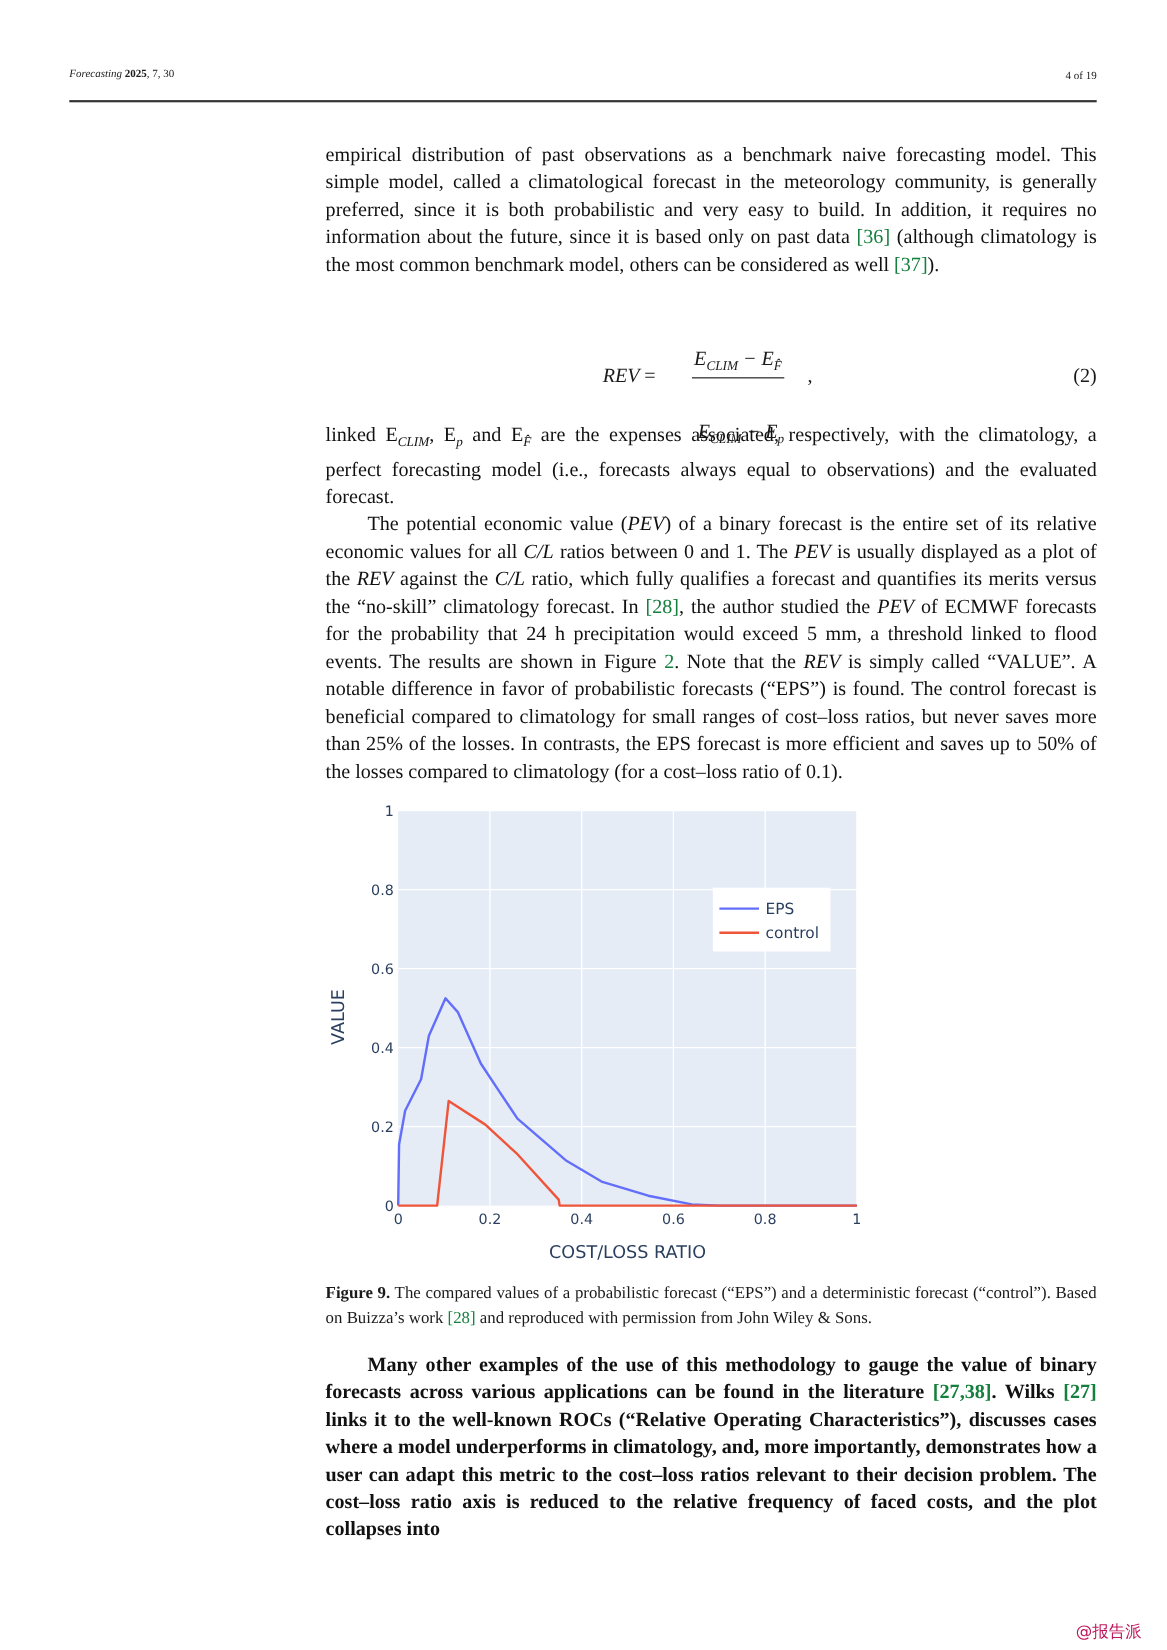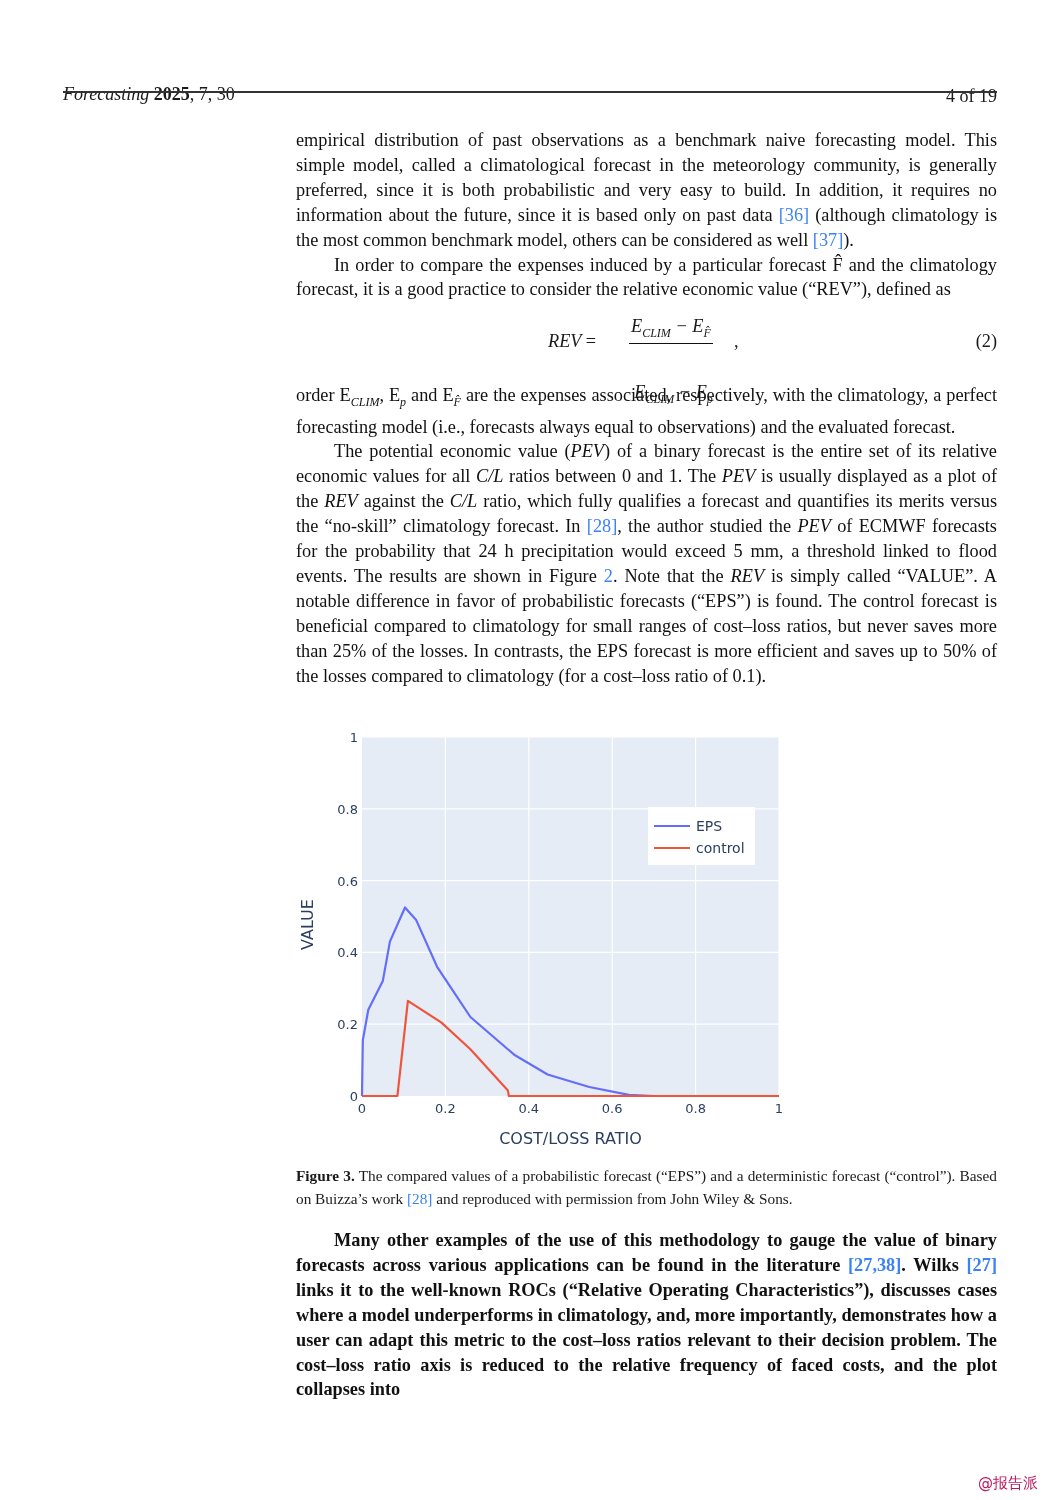--- a/index.html
+++ b/index.html
@@ -1,29 +1,29 @@
 <!DOCTYPE html>
 <html><head>
 <meta charset="utf-8">
 <style>
   html, body { margin:0; padding:0; background:#ffffff; }
   body { width:1061px; height:1500px; position:relative; overflow:hidden;
          font-family:"DejaVu Serif", "Liberation Serif", serif; color:#1a1a1a; }
   .header { position:absolute; left:63px; top:62px; width:934px; height:30px;
-            font-family:"Liberation Serif", serif; font-size:18px;margin-top:22px; }
+            font-family:"Liberation Serif", serif; font-size:10px; }
   .header .journal { position:absolute; left:0; top:0; }
   .header .journal i { font-style:italic; }
   .header .page { position:absolute; right:0; top:2px; }
   .header-rule { position:absolute; left:63px; top:91px; width:934px; height:2px; background:#333; }
   .body-text { position:absolute; left:296px; width:701px;
                font-family:"Liberation Serif", serif; font-size:18.3px; line-height:24.9px;
                text-align:justify; color:#111; }
   .body-text p { margin:0; }
   .indent { text-indent:38px; }
-  .cite { color:#3b82f6; }
+  .cite { color:#15803d; }
   .mi { font-style:italic; }
   .eq { position:absolute; left:296px; top:316px; width:701px; height:58px;
         font-family:"Liberation Serif", serif; font-size:18.3px; }
   .eq .lhs { position:absolute; left:252px; top:15px; font-style:italic; }
   .eq .frac { position:absolute; left:333px; top:0; text-align:right; font-style:italic; }
   .eq .frac .num { display:block; padding:0 2px 2px; }
   .eq .frac .bar { display:block; height:1px; background:#111; }
   .eq .frac .den { display:block; padding-top:1px;margin-top:37px; }
   .eq .comma { position:absolute; left:438px; top:15px; }
   .eq .num-label { position:absolute; right:0; top:15px; }
@@ -39,36 +39,35 @@
 <body>
 
 <div class="header">
   <span class="journal"><i>Forecasting</i> <b>2025</b><span>, 7, 30</span></span>
   <span class="page">4 of 19</span>
 </div>
 <div class="header-rule"></div>
 
 <div class="body-text" style="top:128px;">
   <p><span>empirical distribution of past observations as a benchmark naive forecasting model. This simple model, called a climatological forecast in the meteorology community, is generally preferred, since it is both probabilistic and very easy to build. In addition, it requires no information about the future, since it is based only on past data </span><a class="cite">[36]</a><span> (although climatology is the most common benchmark model, others can be considered as well </span><a class="cite">[37]</a><span>).</span></p>
-  <p class="indent">In order to compare the expenses induced by a particular forecast F̂ and the climatology forecast, it is a good practice to consider the relative economic value (“REV”), defined as</p>
 </div>
 
 <div class="eq">
   <span class="lhs"><span>REV</span> <span style="font-style:normal">=</span></span>
   <span class="frac">
     <span class="num"><span>E</span><sub>CLIM</sub><span> − E</span><sub>F̂</sub></span>
     <span class="bar"></span>
     <span class="den"><span>E</span><sub>CLIM</sub><span> − E</span><sub>p</sub></span>
   </span>
   <span class="comma">,</span>
   <span class="num-label">(2)</span>
 </div>
 
 <div class="body-text" style="top:383px;">
-  <p><span>order E</span><sub class="mi">CLIM</sub><span>, E</span><sub class="mi">p</sub><span> and E</span><sub class="mi">F̂</sub><span> are the expenses associated, respectively, with the climatology, a perfect forecasting model (i.e., forecasts always equal to observations) and the evaluated forecast.</span></p>
+  <p><span>linked E</span><sub class="mi">CLIM</sub><span>, E</span><sub class="mi">p</sub><span> and E</span><sub class="mi">F̂</sub><span> are the expenses associated, respectively, with the climatology, a perfect forecasting model (i.e., forecasts always equal to observations) and the evaluated forecast.</span></p>
   <p class="indent"><span>The potential economic value (</span><span class="mi">PEV</span><span>) of a binary forecast is the entire set of its relative economic values for all </span><span class="mi">C/L</span><span> ratios between 0 and 1. The </span><span class="mi">PEV</span><span> is usually displayed as a plot of the </span><span class="mi">REV</span><span> against the </span><span class="mi">C/L</span><span> ratio, which fully qualifies a forecast and quantifies its merits versus the “no-skill” climatology forecast. In </span><a class="cite">[28]</a><span>, the author studied the </span><span class="mi">PEV</span><span> of ECMWF forecasts for the probability that 24 h precipitation would exceed 5 mm, a threshold linked to flood events. The results are shown in Figure </span><a class="cite">2</a><span>. Note that the </span><span class="mi">REV</span><span> is simply called “VALUE”. A notable difference in favor of probabilistic forecasts (“EPS”) is found. The control forecast is beneficial compared to climatology for small ranges of cost–loss ratios, but never saves more than 25% of the losses. In contrasts, the EPS forecast is more efficient and saves up to 50% of the losses compared to climatology (for a cost–loss ratio of 0.1).</span></p>
 </div>
 
 <div class="chart">
   <svg id="chart-svg" width="500" height="430" viewBox="0 0 500 430">
       <rect x="66" y="12" width="417" height="359" fill="#e5ecf6"></rect>
       <text x="66" y="388" text-anchor="middle" font-size="13" fill="#2a3f5f" font-family="&quot;DejaVu Sans&quot;, sans-serif">0</text>
       <line x1="149.4" x2="149.4" y1="12" y2="371" stroke="#ffffff" stroke-width="1.2"></line>
       <text x="149.4" y="388" text-anchor="middle" font-size="13" fill="#2a3f5f" font-family="&quot;DejaVu Sans&quot;, sans-serif">0.2</text>
       <line x1="232.8" x2="232.8" y1="12" y2="371" stroke="#ffffff" stroke-width="1.2"></line>
@@ -96,20 +95,20 @@
       <line x1="358" x2="394" y1="101" y2="101" stroke="#636efa" stroke-width="2.2"></line>
       <text x="400" y="106" font-size="14" fill="#2a3f5f" font-family="&quot;DejaVu Sans&quot;, sans-serif">EPS</text>
       <line x1="358" x2="394" y1="123" y2="123" stroke="#ef553b" stroke-width="2.2"></line>
       <text x="400" y="128" font-size="14" fill="#2a3f5f" font-family="&quot;DejaVu Sans&quot;, sans-serif">control</text>
       <text x="274.5" y="419" text-anchor="middle" font-size="16" fill="#2a3f5f" font-family="&quot;DejaVu Sans&quot;, sans-serif">COST/LOSS RATIO</text>
       <text x="0" y="0" text-anchor="middle" font-size="16" fill="#2a3f5f" font-family="&quot;DejaVu Sans&quot;, sans-serif" transform="translate(17,199.5) rotate(-90)">VALUE</text>
     </svg>
 </div>
 
 <div class="caption">
-  <b>Figure 3.</b><span> The compared values of a probabilistic forecast (“EPS”) and a deterministic forecast (“control”). Based on Buizza’s work </span><a class="cite">[28]</a><span> and reproduced with permission from John Wiley &amp; Sons.</span>
+  <b>Figure 9.</b><span> The compared values of a probabilistic forecast (“EPS”) and a deterministic forecast (“control”). Based on Buizza’s work </span><a class="cite">[28]</a><span> and reproduced with permission from John Wiley &amp; Sons.</span>
 </div>
 
 <div class="body-text" style="top:1228px;font-weight:bold;">
   <p class="indent"><span>Many other examples of the use of this methodology to gauge the value of binary forecasts across various applications can be found in the literature </span><a class="cite">[27,38]</a><span>. Wilks </span><a class="cite">[27]</a><span> links it to the well-known ROCs (“Relative Operating Characteristics”), discusses cases where a model underperforms in climatology, and, more importantly, demonstrates how a user can adapt this metric to the cost–loss ratios relevant to their decision problem. The cost–loss ratio axis is reduced to the relative frequency of faced costs, and the plot collapses into</span></p>
 </div>
 
 <div class="watermark">@报告派</div>
 
 </body></html>

